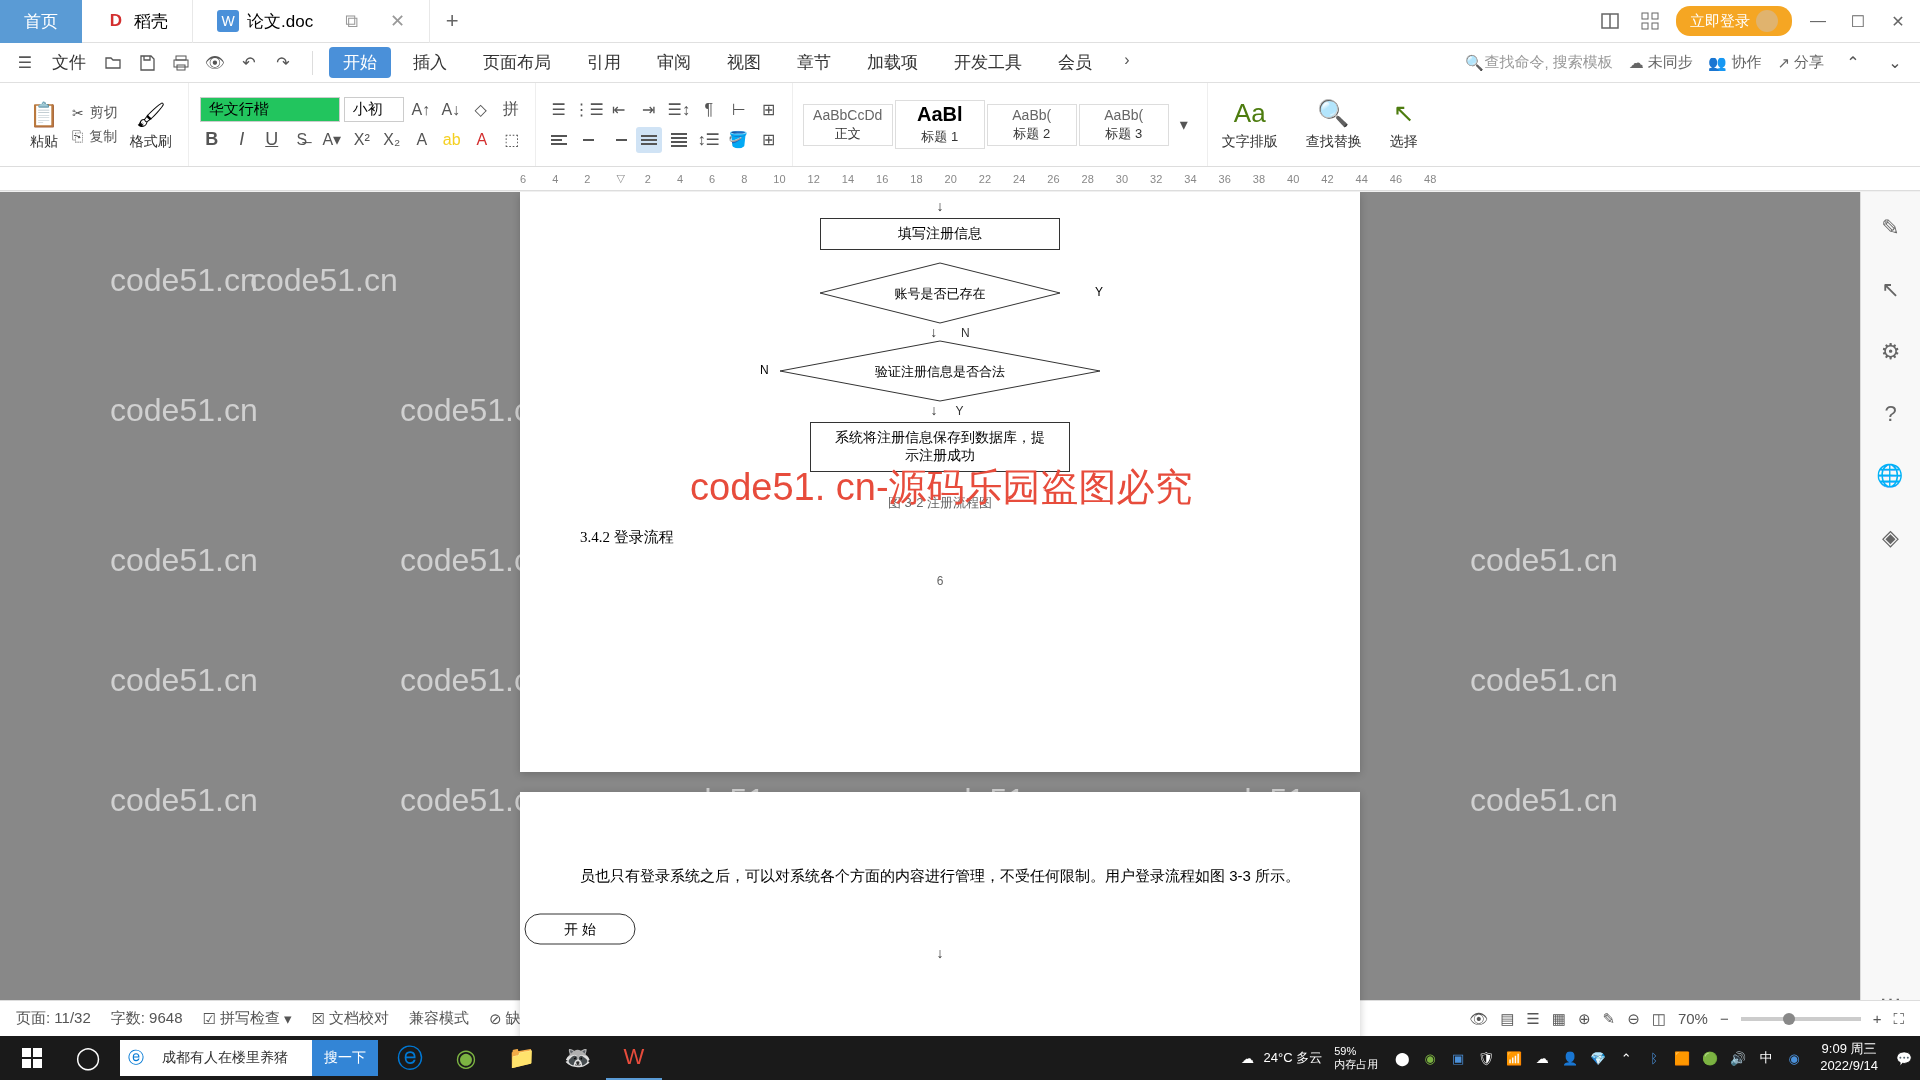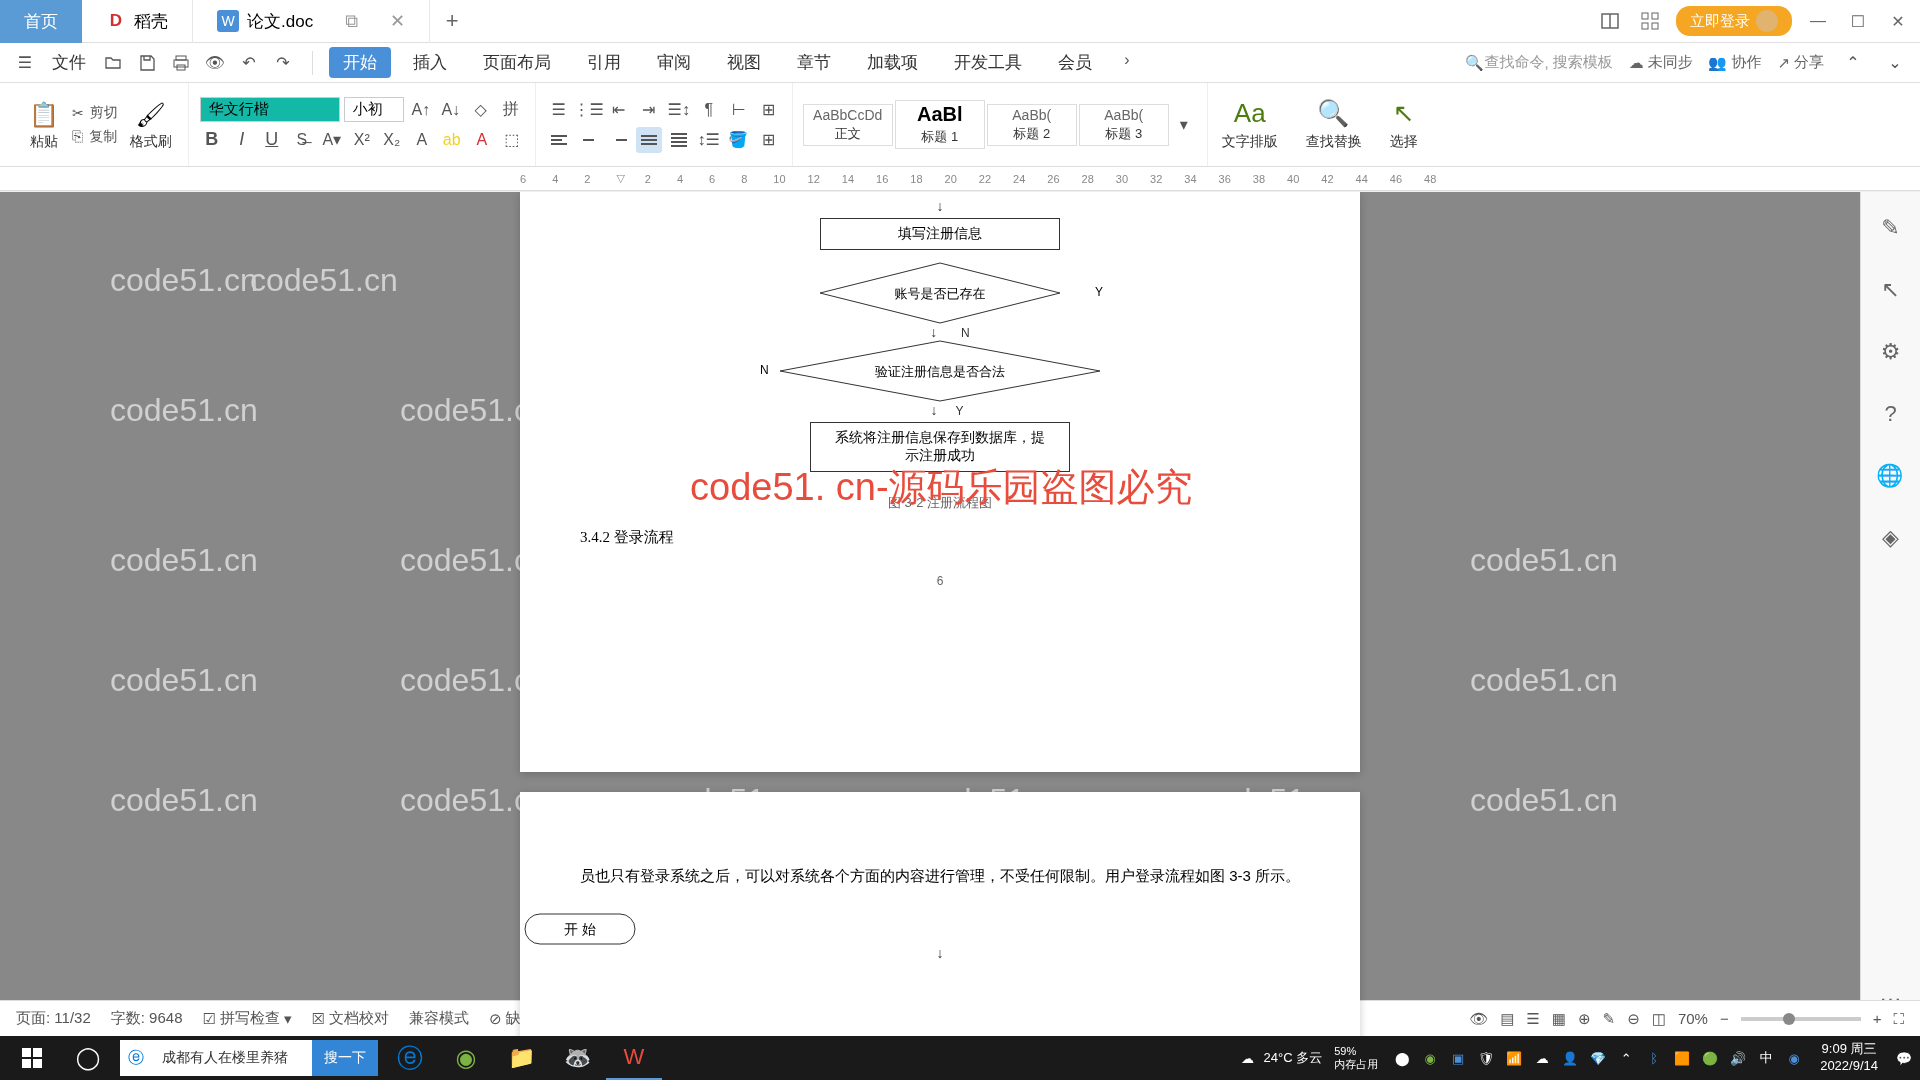--- a/index.html
+++ b/index.html
@@ -33,21 +33,21 @@
 
 
 .ribbon { height: 84px; background: #fff; display: flex; align-items: center; padding: 0 12px; border-bottom: 1px solid #ddd; }
 .ribbon-group { display: flex; flex-direction: column; align-items: center; padding: 0 10px; height: 100%; justify-content: center; gap: 4px; border-right: 1px solid #eee; }
 .ribbon-group.row { flex-direction: row; gap: 6px; align-items: center; }
 .ribbon-btn { display: flex; flex-direction: column; align-items: center; gap: 2px; cursor: pointer; padding: 2px 6px; }
 .ribbon-btn-icon { width: 32px; height: 32px; display: flex; align-items: center; justify-content: center; font-size: 24px; }
 .ribbon-btn-label { font-size: 14px; color: #333; }
 .ribbon-small { display: flex; flex-direction: column; gap: 6px; }
 .ribbon-small-btn { display: flex; align-items: center; gap: 6px; font-size: 14px; color: #555; cursor: pointer; }
-.font-select { border: 1px solid #ccc; padding: 2px 8px; font-size: 15px; min-width: 140px; background: #14b8a6; }
+.font-select { border: 1px solid #ccc; padding: 2px 8px; font-size: 15px; min-width: 140px; background: #22c55e; }
 .size-select { border: 1px solid #ccc; padding: 2px 8px; font-size: 15px; min-width: 60px; background: #fff; }
 .fmt-row { display: flex; gap: 4px; align-items: center; }
 .fmt-btn { width: 26px; height: 26px; display: flex; align-items: center; justify-content: center; cursor: pointer; color: #555; border-radius: 3px; }
 .fmt-btn.bold { font-weight: bold; font-size: 18px; }
 .fmt-btn.italic { font-style: italic; font-size: 18px; }
 .fmt-btn.underline { text-decoration: underline; font-size: 18px; }
 .align-btn { width: 26px; height: 26px; display: flex; align-items: center; justify-content: center; cursor: pointer; }
 .align-btn.active { background: #d0e3f5; border-radius: 3px; }
 .align-lines { display: flex; flex-direction: column; gap: 2px; width: 16px; }
 .align-line { height: 2px; background: #555; }

